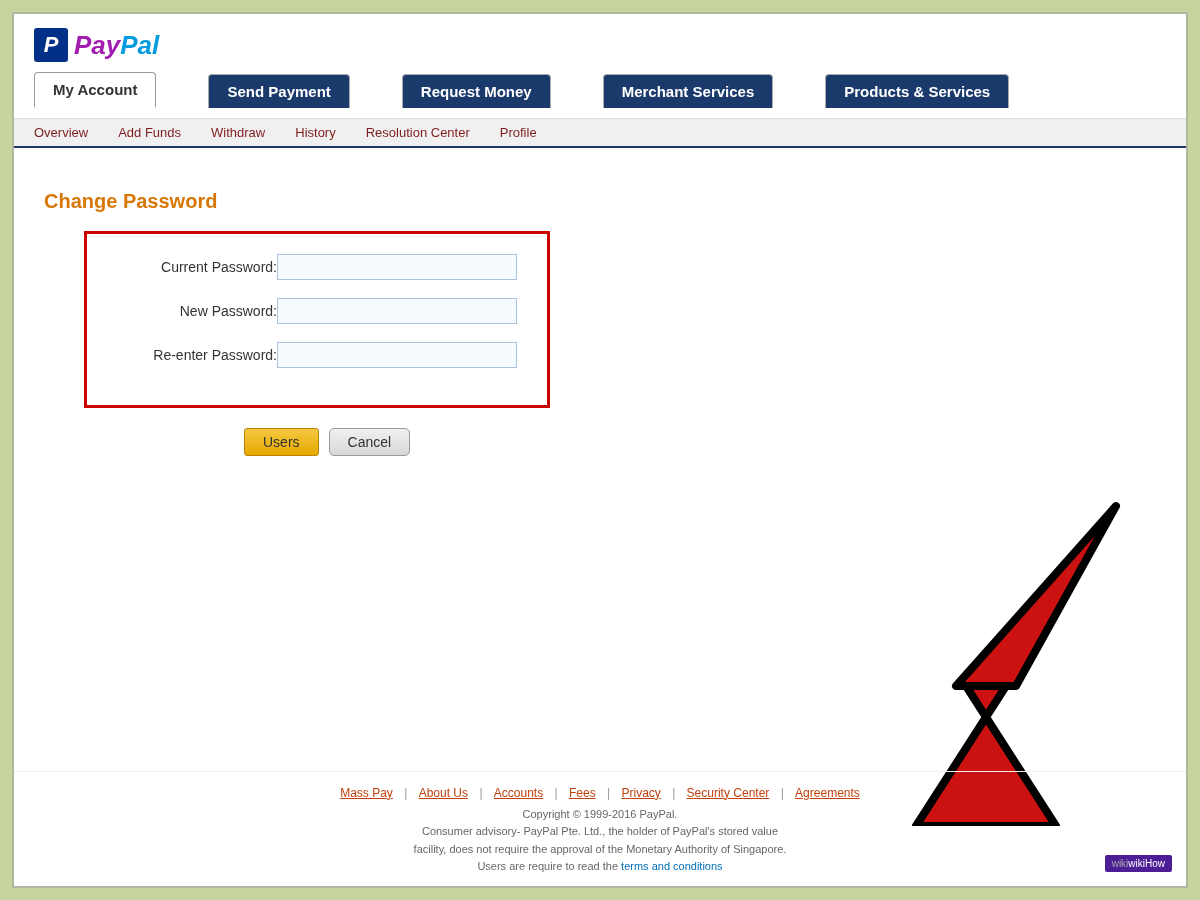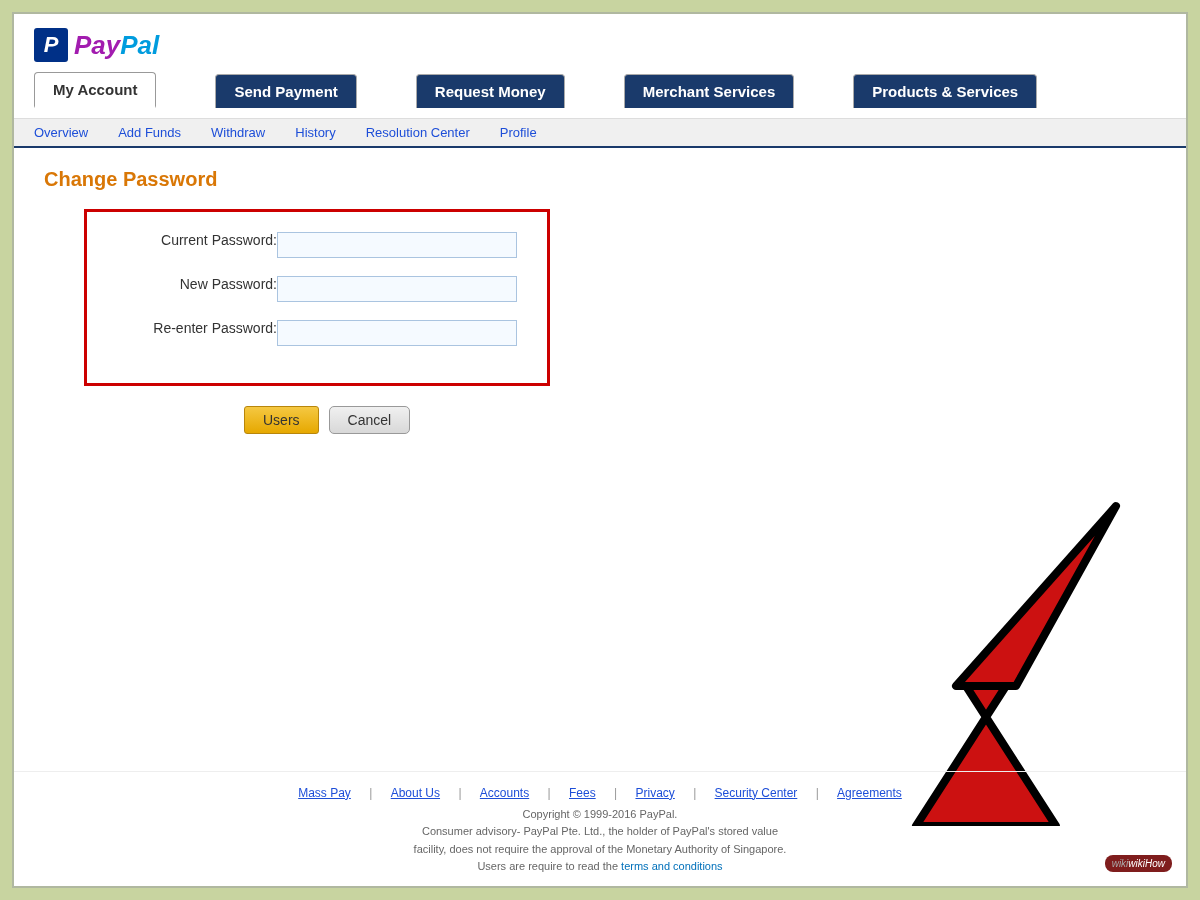--- a/index.html
+++ b/index.html
@@ -52,21 +52,21 @@
       color: #003087;
       font-style: italic;
     }
     .logo-text span {
       color: #009cde;
     }
     
     .nav-tabs {
       display: flex;
       align-items: flex-end;
-      gap: 11px;
+      gap: 4px;
       margin-top: 8px;
     }
     .nav-tab {
       padding: 8px 18px;
       font-size: 15px;
       font-weight: bold;
       cursor: pointer;
       border: 1px solid #aaa;
       border-bottom: none;
       border-radius: 4px 4px 0 0;
@@ -90,45 +90,47 @@
     }
     
     .sub-nav {
       background: #f0f0f0;
       border-bottom: 2px solid #1a3a6b;
       padding: 6px 20px;
       display: flex;
       gap: 30px;
     }
     .sub-nav a {
-      color: #1d4ed8;
+      color: #7f1d1d;
       text-decoration: none;
       font-size: 13px;
       cursor: pointer;
     }
     
     .main-content {
       padding: 20px 30px;
     }
     .page-title {
       color: #d97706;
       font-size: 20px;
       font-weight: bold;
       margin-bottom: 18px;
+      margin-top: 22px;
     }
     
     .form-box {
       border: 3px solid #cc0000;
       display: inline-block;
       padding: 20px 30px;
       margin-left: 40px;
       background: #fff;
     }
     .form-row {
       display: flex;
+      align-items: center;
       margin-bottom: 18px;
       gap: 0;
     }
     .form-row:last-child {
       margin-bottom: 17px;
     }
     .form-label {
       text-align: right;
       width: 160px;
       font-size: 14px;
@@ -176,23 +178,23 @@
       text-align: center;
       padding: 14px 20px 10px;
       font-size: 12px;
       color: #555;
       border-top: 1px solid #eee;
     }
     .footer-links {
       margin-bottom: 6px;
     }
     .footer-links a {
-      color: #1d4ed8;
+      color: #c2410c;
       text-decoration: underline;
-      margin: 0 15px;
+      margin: 0 8px;
       cursor: pointer;
       font-size: 12px;
     }
     .footer-divider {
       color: #999;
     }
     .footer-copy {
       font-size: 11px;
       color: #666;
       line-height: 1.6;
@@ -204,26 +206,25 @@
       right: 30px;
       width: 380px;
       height: 340px;
       pointer-events: none;
     }
     
     .wikihow-badge {
       position: absolute;
       bottom: 14px;
       right: 14px;
-      background: #7f1d1d;
+      background: #4c1d95;
       color: #fff;
       font-size: 10px;
       padding: 3px 7px;
-      border-radius: 8px;
-      font-style: italic;
+      border-radius: 2px;
     }
     .wikihow-badge span {
       color: #aaa;
     }
   </style>
 </head>
 <body>
 
 <div class="outer-frame">
 

